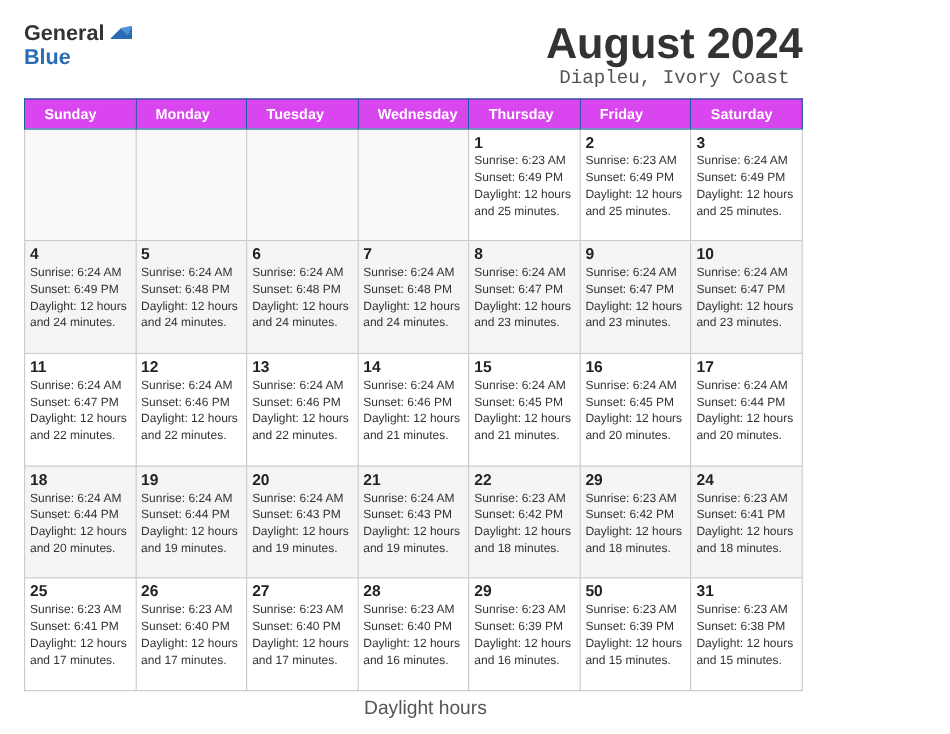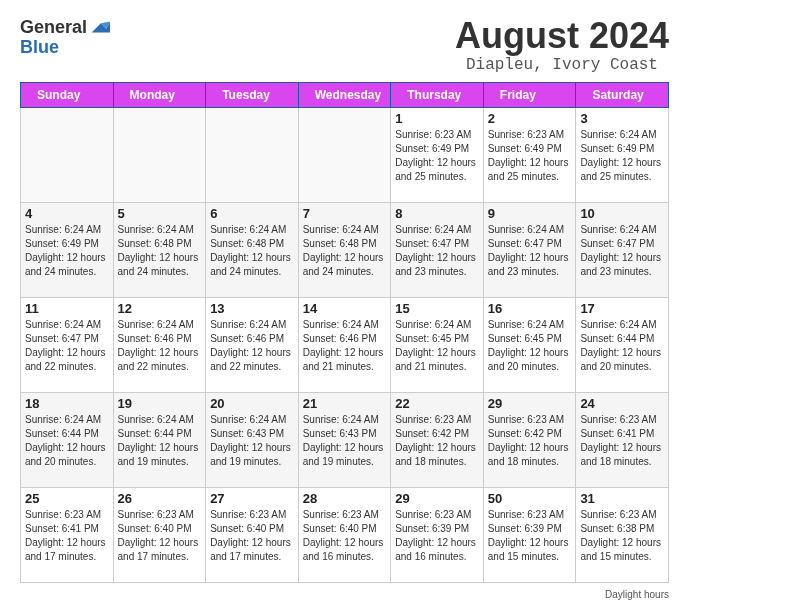--- a/index.html
+++ b/index.html
@@ -98,23 +98,23 @@
       display: block;
       margin-bottom: 2px;
     }
     .day-info {
       font-size: 10px;
       line-height: 1.4;
       color: #333;
     }
     .footer {
       margin-top: 6px;
-      font-size: 10px;
+      font-size: 16px;
       color: #555;
-      text-align: right;
+      text-align: center;
       padding-left: 20px;
     }
   </style>
 </head>
 <body>
 
 <div class="page">
   <div class="header">
     <div class="logo">
       <div style="display:flex;flex-direction:column;line-height:1.1">

